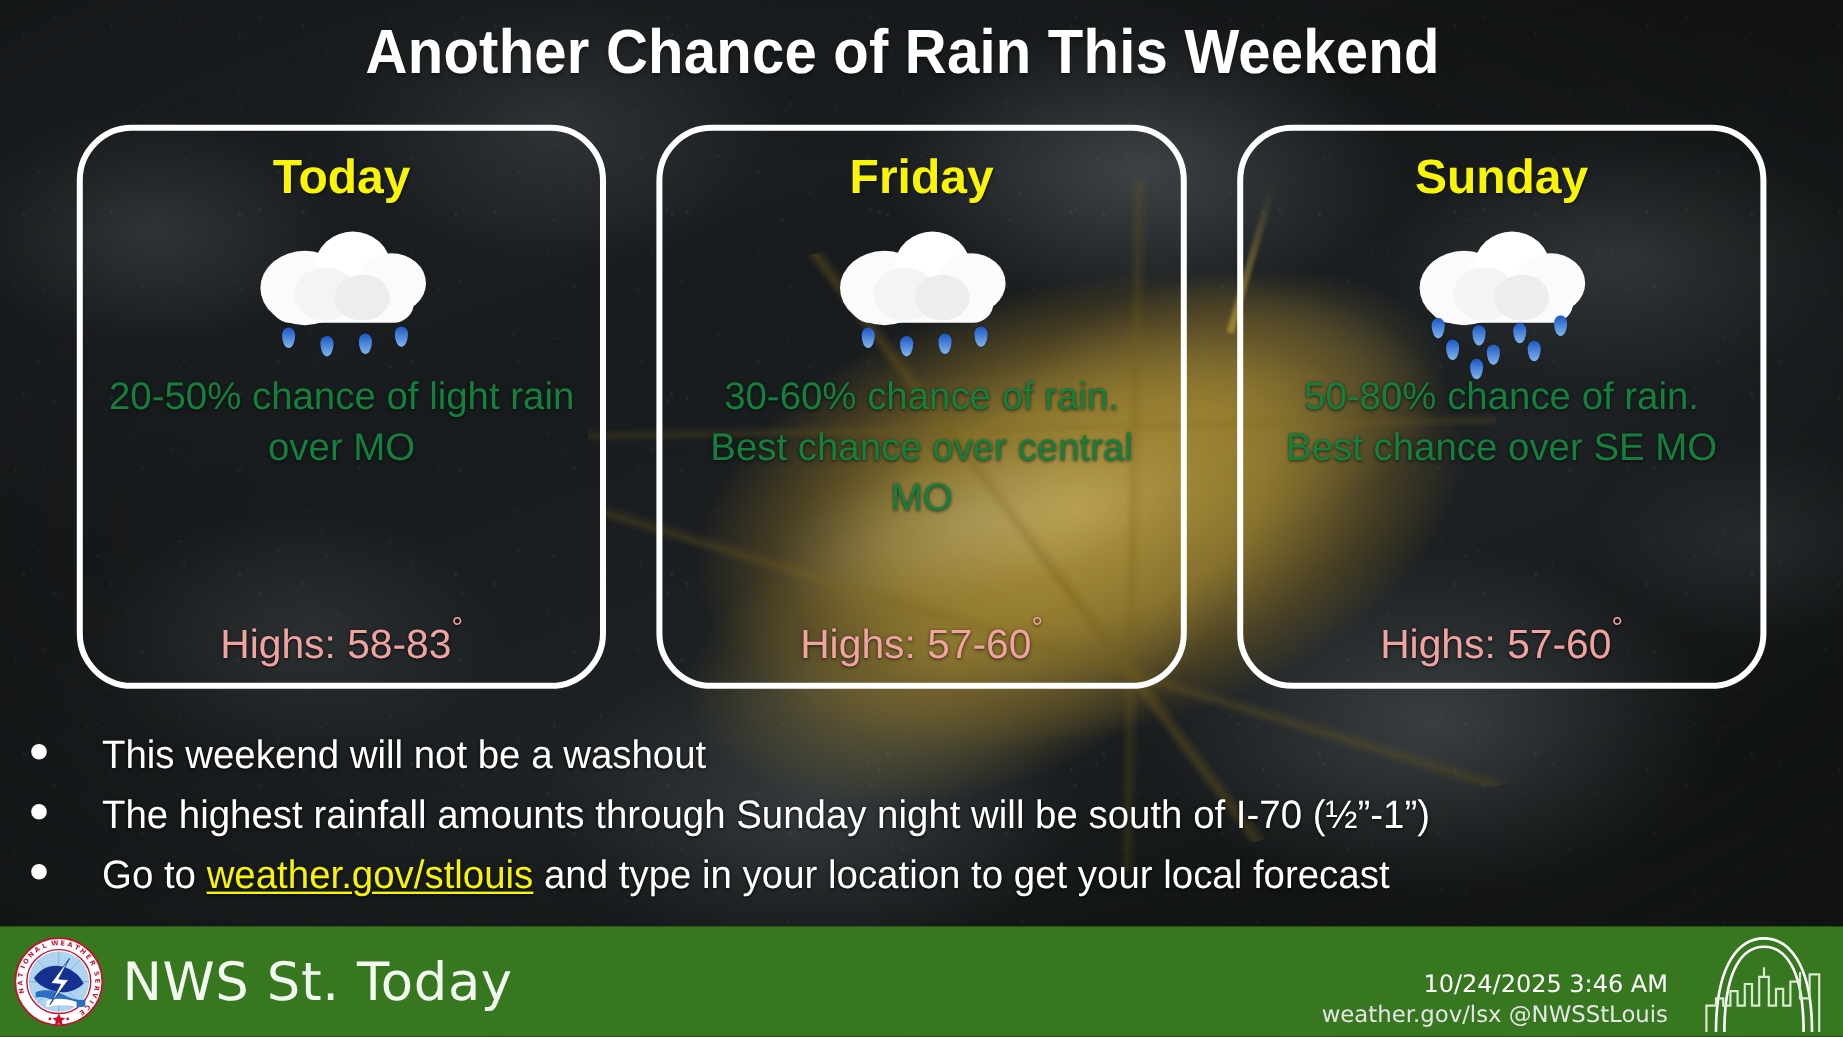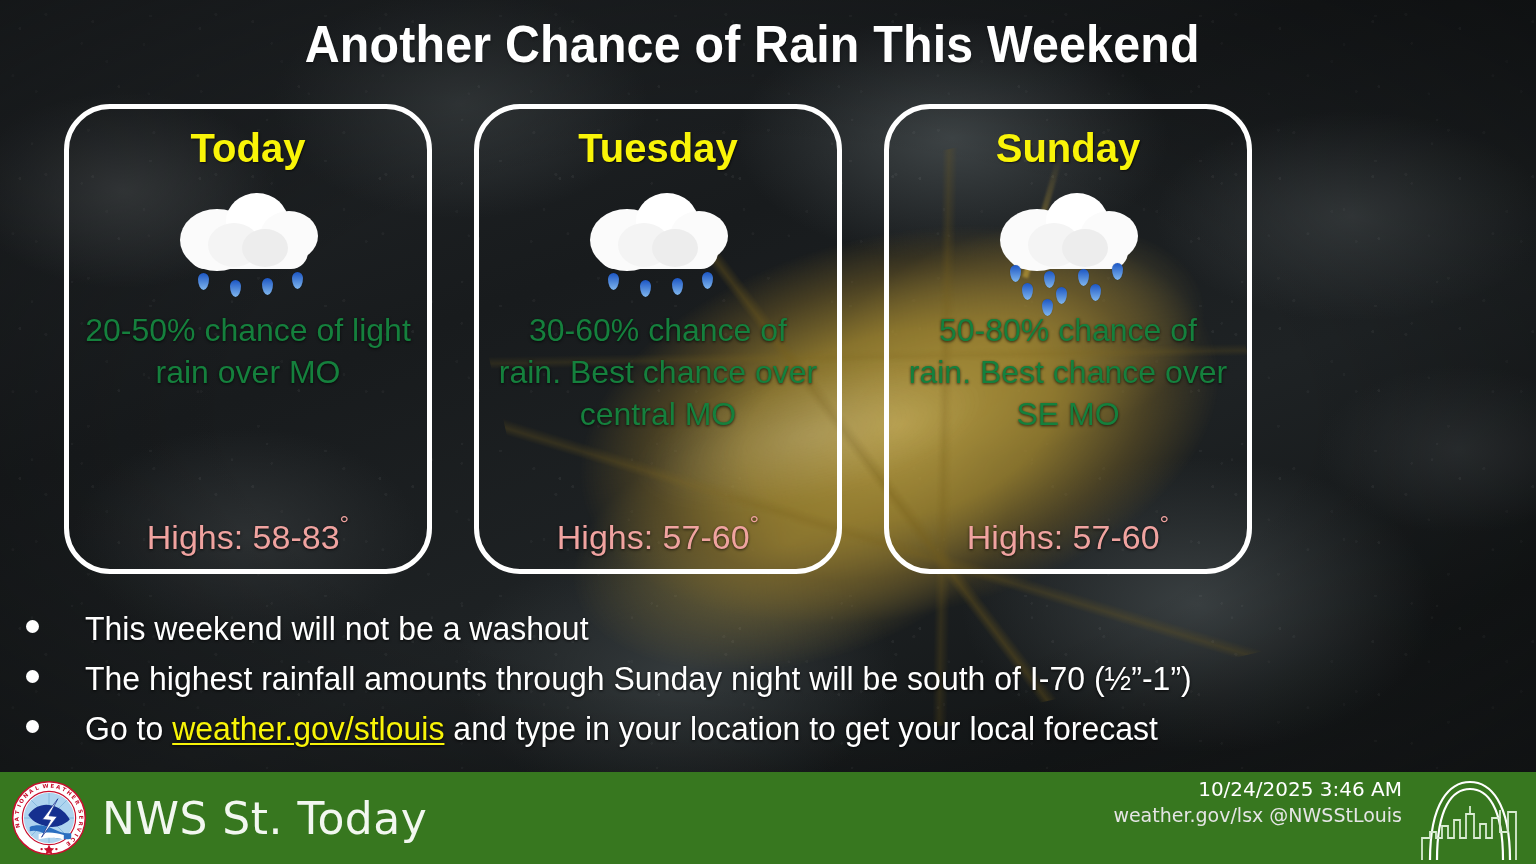--- a/index.html
+++ b/index.html
@@ -91,21 +91,21 @@
     display:flex; align-items:center; justify-content:center; z-index:6;
   }
   #banner .title {
     font-weight:bold; font-size:52px; color:#ffffff;
     letter-spacing:.2px; transform:scaleX(.93); transform-origin:center;
     white-space:nowrap; text-shadow:0 2px 3px rgba(0,0,0,.35);
   }
 
   
   #cards {
-    position:absolute; left:64px; top:104px; width:1188px; height:470px;
+    position:absolute; left:64px; top:104px; width:1408px; height:470px;
     display:flex; gap:42px; z-index:5;
   }
   .card {
     flex:1 1 0; position:relative;
     border:5px solid #ffffff; border-radius:46px;
     display:flex; flex-direction:column; align-items:center;
     padding-top:16px;
     overflow:hidden;
   }
   .card .day {
@@ -173,21 +173,21 @@
   }
   #footer .office {
     margin-left:12px; display:flex; align-items:center; gap:16px;
   }
   .seal { width:74px; height:74px; position:relative; }
   .office-name {
     font-size:44px; color:#f2f7f0; letter-spacing:.5px;
     font-family:"DejaVu Sans", sans-serif; font-weight:400;
   }
   #footer .right {
-    margin-left:auto; display:flex; align-items:flex-start; gap:10px; padding-right:8px;
+    margin-left:auto; display:flex; align-items:flex-end; gap:22px; padding-right:8px;
   }
   .stamp { text-align:right; line-height:1.35; }
   .stamp .ts { font-size:20px; color:#ffffff; font-family:"DejaVu Sans", sans-serif; }
   .stamp .handles { font-size:19px; color:#e5e5e5; font-family:"DejaVu Sans", sans-serif; }
   .arch-wrap { width:116px; height:84px; }
 </style>
 </head>
 <body>
 
 <div id="bg">
@@ -222,21 +222,21 @@
         <div class="drop" style="left:124px;top:93px;"></div>
       </div>
     </div>
     <div class="desc">20-50% chance of light rain over MO</div>
     <div class="highs">
       <span>Highs: 58-83</span><span class="deg">°</span>
     </div>
   </div>
 
   <div class="card">
-    <div class="day">Tuesday</div>
+    <div class="day">Friday</div>
     <div class="icon-wrap">
       <div class="rcloud">
         <div class="puff pbase"></div>
           <div class="puff p1"></div>
           <div class="puff p2"></div>
         <div class="puff p3"></div>
           <div class="puff p4"></div>
           <div class="puff p5"></div>
         <div class="drop" style="left:30px;top:94px;"></div>
         <div class="drop" style="left:62px;top:101px;"></div>

